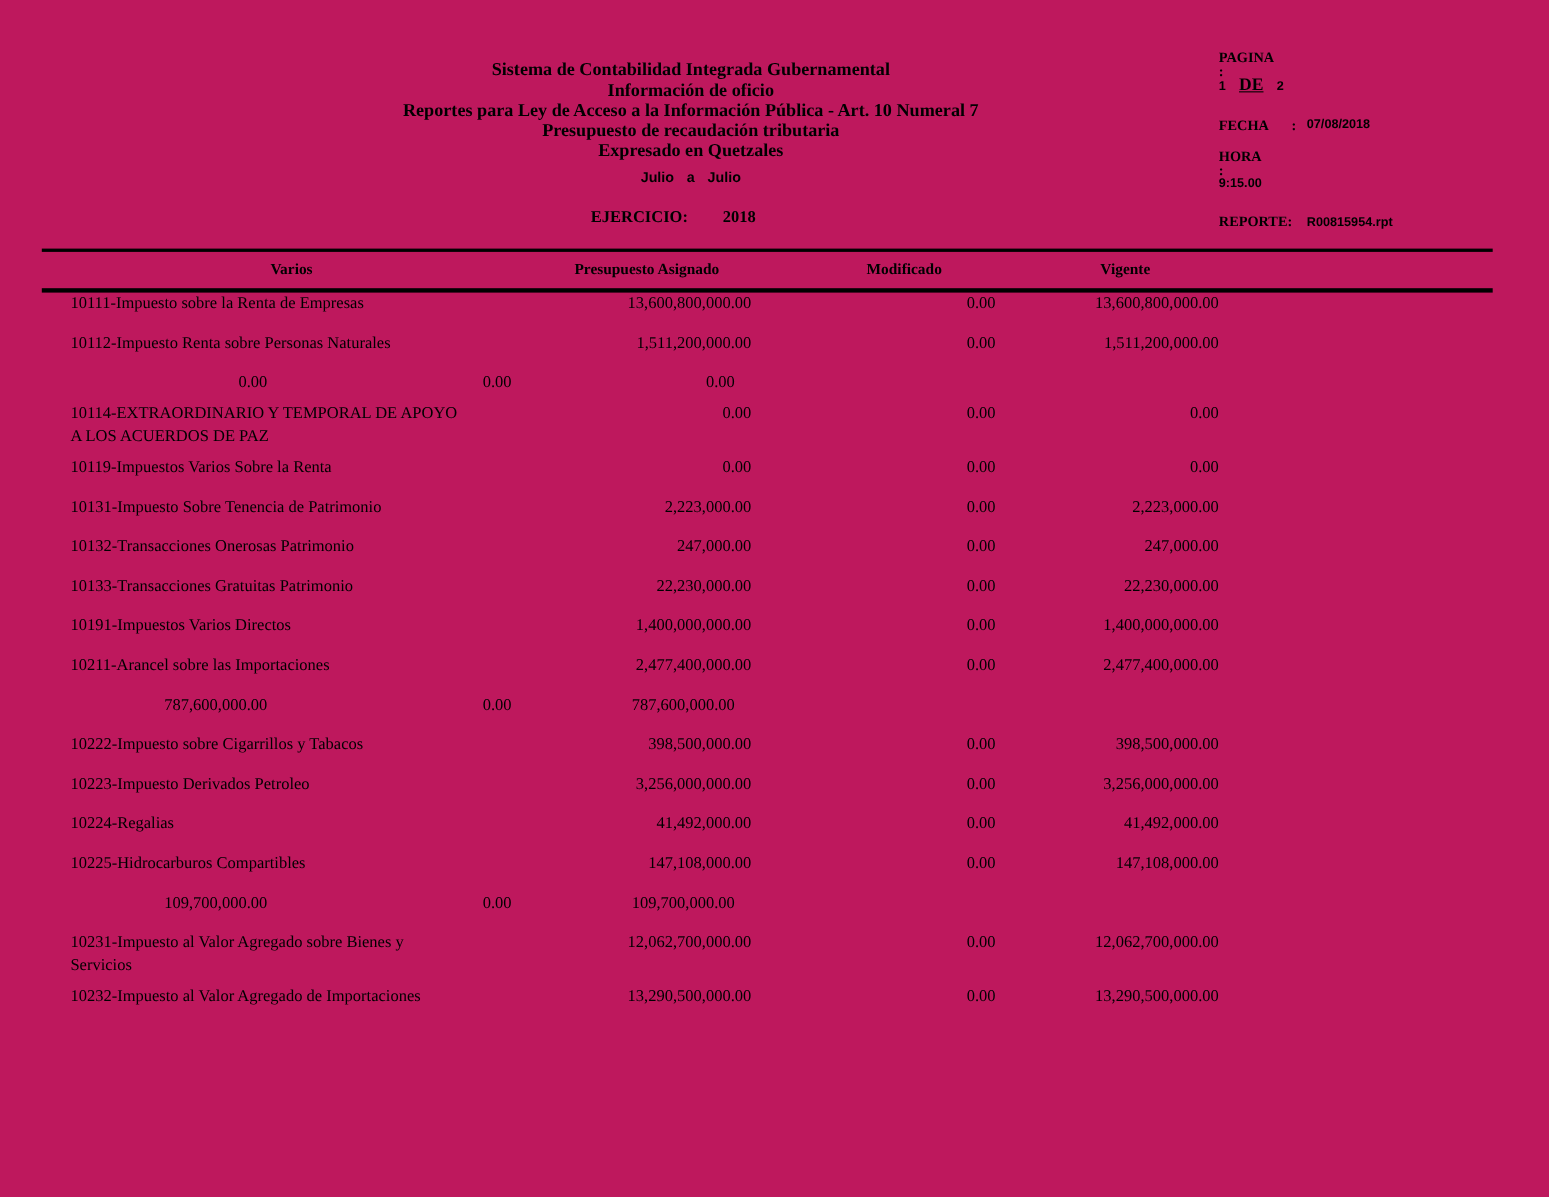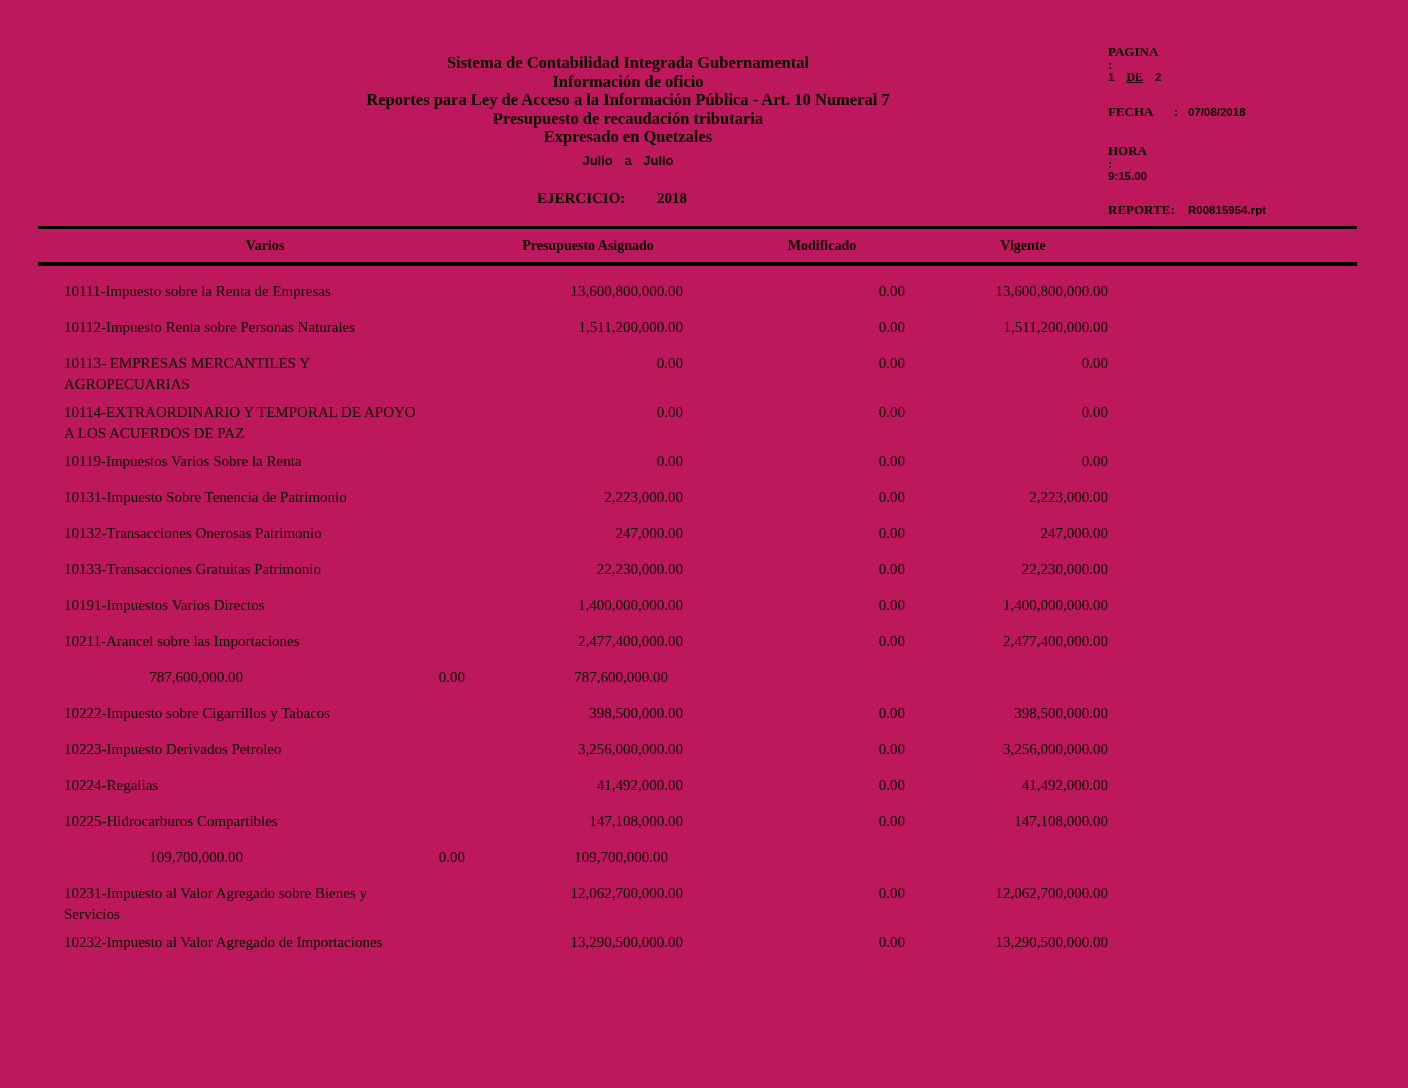--- a/index.html
+++ b/index.html
@@ -41,31 +41,31 @@
   .meta-block {
     position: absolute;
     left: 1108px;
     top: 45px;
     font-size: 13px;
     font-weight: bold;
     line-height: 13px;
   }
   .meta-row { display: flex; align-items: baseline; }
   .meta-row.r1 { margin-bottom: 21px; flex-direction: column; }
-  .meta-row.r2 { margin-bottom: 25px; }
+  .meta-row.r2 { margin-bottom: 15px; align-items: flex-end; }
   .meta-row.r3 { margin-bottom: 20px; flex-direction: column; }
   .meta-label { display: inline-block; width: 66px; }
   .meta-label.wide { width: 80px; }
   .meta-colon { display: inline-block; width: 14px; }
   .meta-value {
     font-family: "Liberation Sans", sans-serif;
     font-size: 11.5px;
     font-weight: bold;
   }
-  .meta-de { margin: 0 12px; font-family: "Liberation Serif", serif; font-size: 12px; text-decoration: underline; }
+  .meta-de { margin: 0 12px; font-family: "Liberation Serif", serif; font-size: 16px; text-decoration: underline; }
 
   
   .ejercicio {
     position: absolute;
     left: 537px;
     top: 190px;
     font-weight: bold;
     font-size: 15px;
   }
   .ej-value { margin-left: 28px; }
@@ -89,21 +89,21 @@
     transform: translate(-50%, -50%);
     font-weight: bold;
     font-size: 14px;
     white-space: nowrap;
   }
   .th-rubro       { left: 227px; }
   .th-presupuesto { left: 550px; }
   .th-modificado  { left: 784px; }
   .th-vigente     { left: 985px; }
 
-  .table-body { padding-top: 15px; }
+  .table-body { padding-top: 0; }
   .t-row {
     display: flex;
     align-items: flex-start;
     margin-bottom: 15px;
     font-size: 15px;
     line-height: 21px;
   }
   .t-row.wrapped { margin-bottom: 7px; }
   .c-rubro {
     width: 440px;
@@ -174,22 +174,20 @@
     <div class="c-filler"></div>
   </div>
         <div class="t-row">
     <div class="c-rubro">10112-Impuesto Renta sobre Personas Naturales</div>
     <div class="c-num c-presupuesto">1,511,200,000.00</div>
     <div class="c-num c-modificado">0.00</div>
     <div class="c-num c-vigente">1,511,200,000.00</div>
     <div class="c-filler"></div>
   </div>
         <div class="t-row wrapped">
-    <div class="c-rubro">10113- EMPRESAS MERCANTILES Y
-AGROPECUARIAS</div>
     <div class="c-num c-presupuesto">0.00</div>
     <div class="c-num c-modificado">0.00</div>
     <div class="c-num c-vigente">0.00</div>
     <div class="c-filler"></div>
   </div>
         <div class="t-row wrapped">
     <div class="c-rubro">10114-EXTRAORDINARIO Y TEMPORAL DE APOYO
 A LOS ACUERDOS DE PAZ</div>
     <div class="c-num c-presupuesto">0.00</div>
     <div class="c-num c-modificado">0.00</div>

